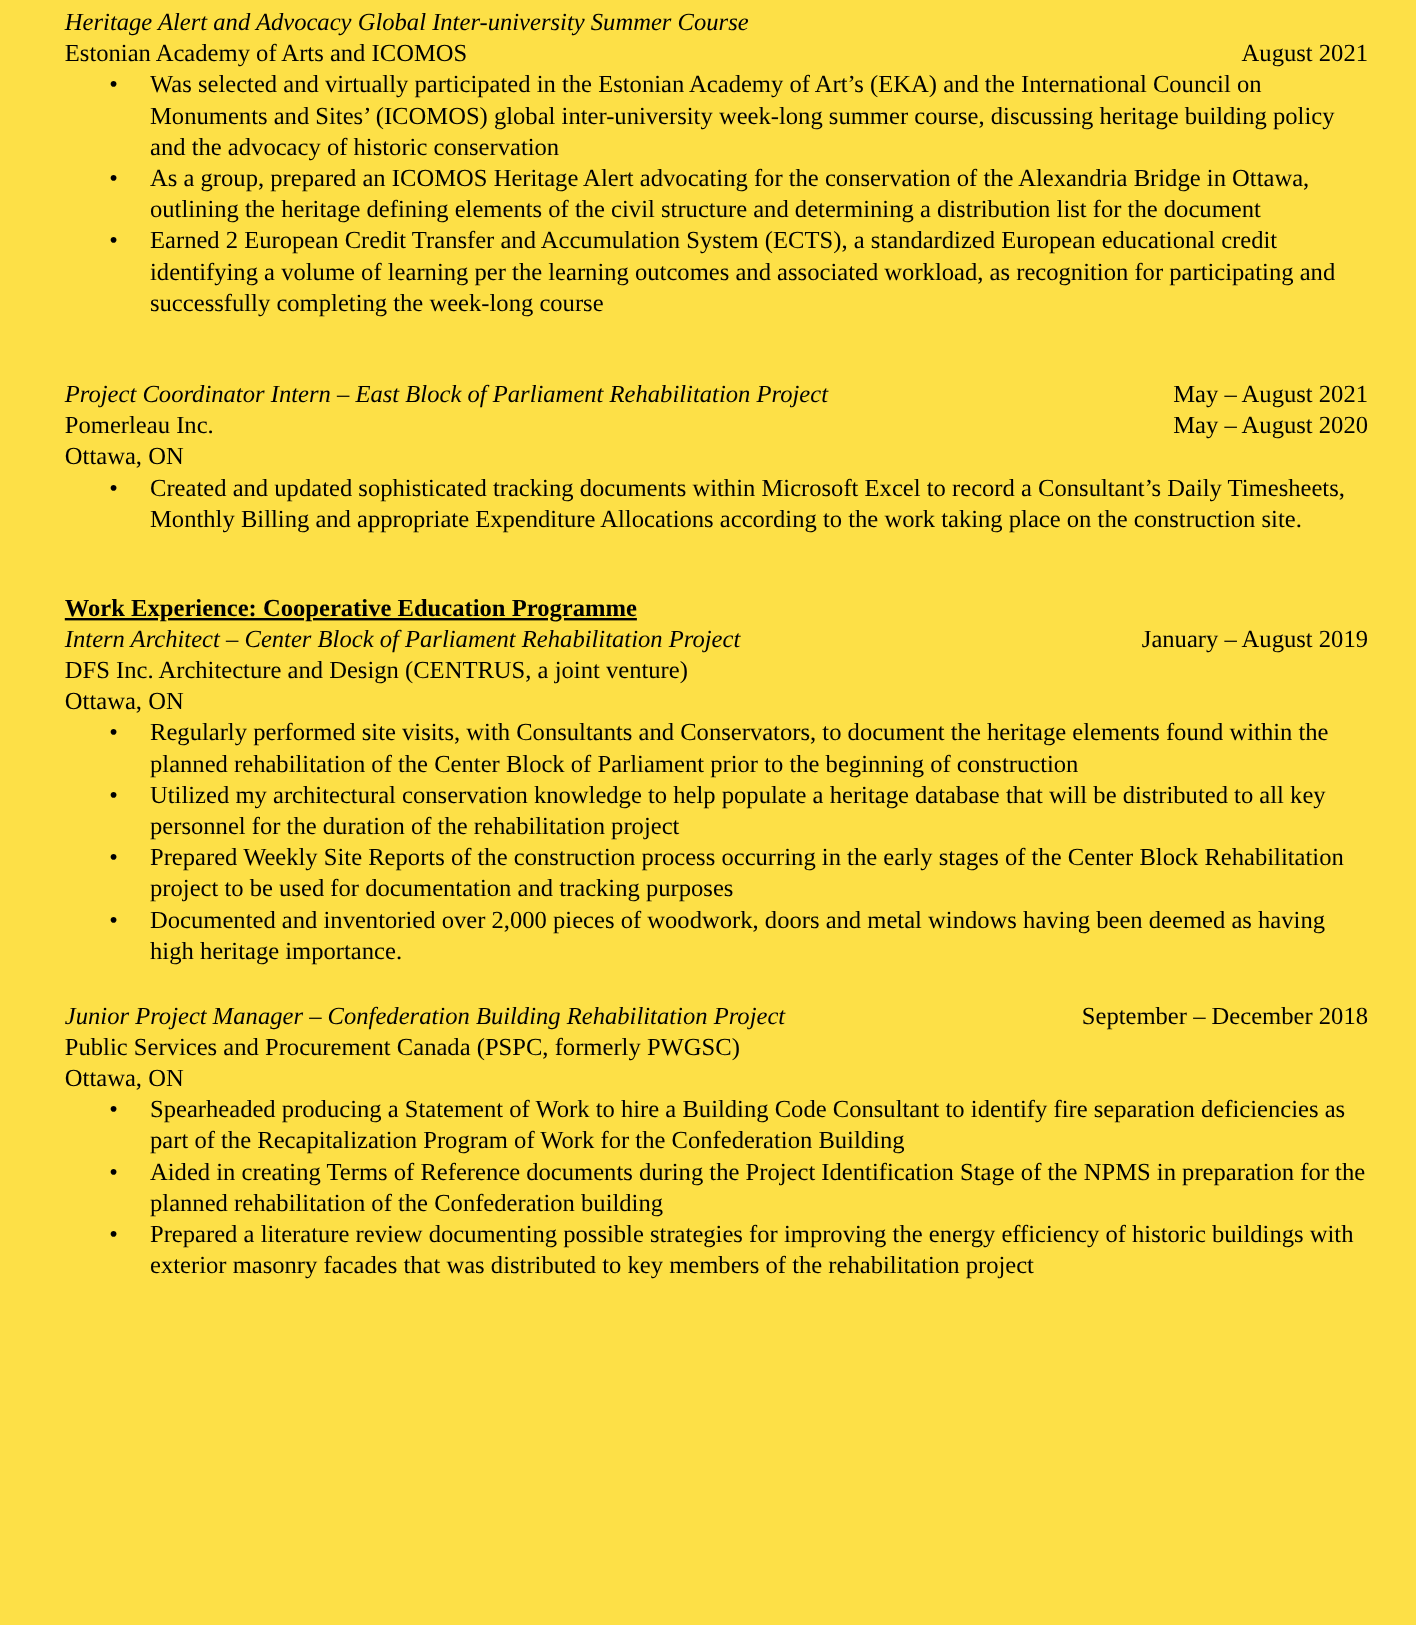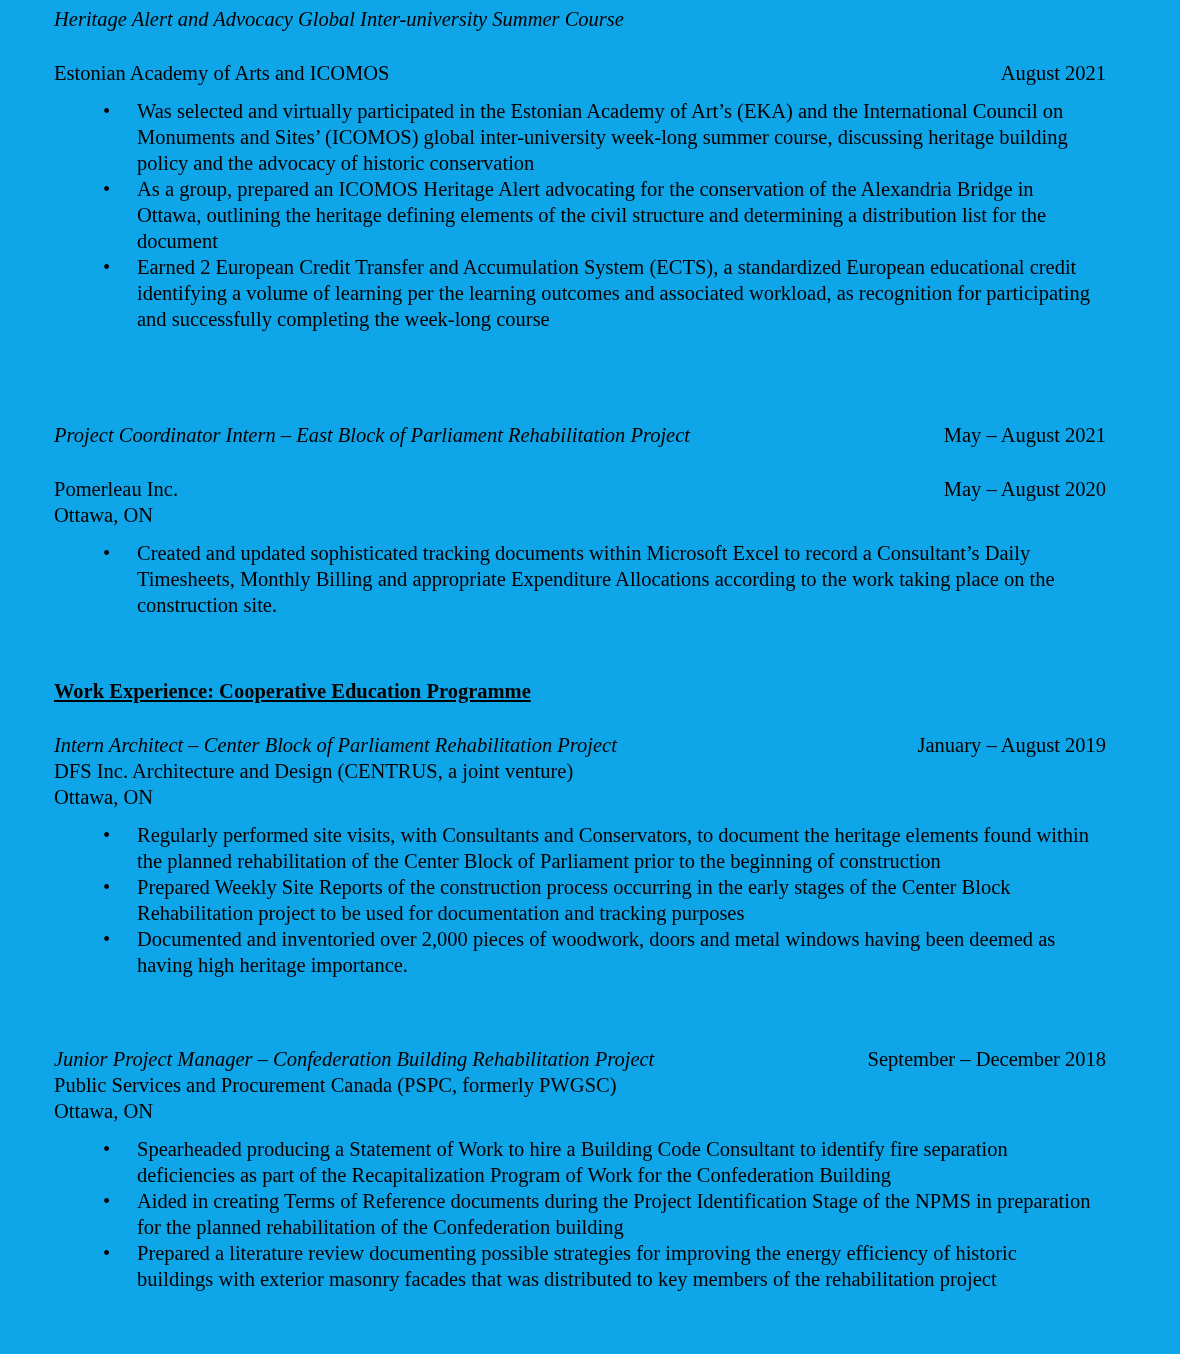--- a/index.html
+++ b/index.html
@@ -4,46 +4,45 @@
 <style>
   html, body {
     margin: 0;
     padding: 0;
     background: #ffffff;
   }
   .page {
     width: 1180px;
     min-height: 1354px;
     box-sizing: border-box;
-    padding: 6px 74px 20px 54px;
-    background: #0ea5e9;
+    padding: 6px 40px 20px 54px;
+    background: #fde047;
     color: #000000;
     font-family: "Liberation Serif", "DejaVu Serif", serif;
     font-size: 20.5px;
     line-height: 26px;
   }
   .section-heading {
     font-weight: bold;
     text-decoration: underline;
   }
   .entry-header-row {
     display: flex;
     justify-content: space-between;
     align-items: baseline;
   }
   .role-title {
     font-style: italic;
   }
   .date-range {
     font-style: normal;
     white-space: nowrap;
-    margin-top: 28px;
   }
   ul.bullets {
-    margin: 12px;
+    margin: 0;
     padding: 0;
     list-style: none;
   }
   ul.bullets li {
     position: relative;
     padding-left: 71px;
   }
   ul.bullets li::before {
     content: "\2022";
     position: absolute;
@@ -110,20 +109,23 @@
       <span class="role-title">Intern Architect – Center Block of Parliament Rehabilitation Project</span>
       <span class="date-range">January – August 2019</span>
     </div>
     <div>DFS Inc. Architecture and Design (CENTRUS, a joint venture)</div>
     <div>Ottawa, ON</div>
     <ul class="bullets">
       <li>
         <span class="bullet-text">Regularly performed site visits, with Consultants and Conservators, to document the heritage elements found within the planned rehabilitation of the Center Block of Parliament prior to the beginning of construction</span>
       </li>
       <li>
+        <span class="bullet-text">Utilized my architectural conservation knowledge to help populate a heritage database that will be distributed to all key personnel for the duration of the rehabilitation project</span>
+      </li>
+      <li>
         <span class="bullet-text">Prepared Weekly Site Reports of the construction process occurring in the early stages of the Center Block Rehabilitation project to be used for documentation and tracking purposes</span>
       </li>
       <li>
         <span class="bullet-text">Documented and inventoried over 2,000 pieces of woodwork, doors and metal windows having been deemed as having high heritage importance.</span>
       </li>
     </ul>
   </section>
 
   <div class="spacer-c"></div>
 

